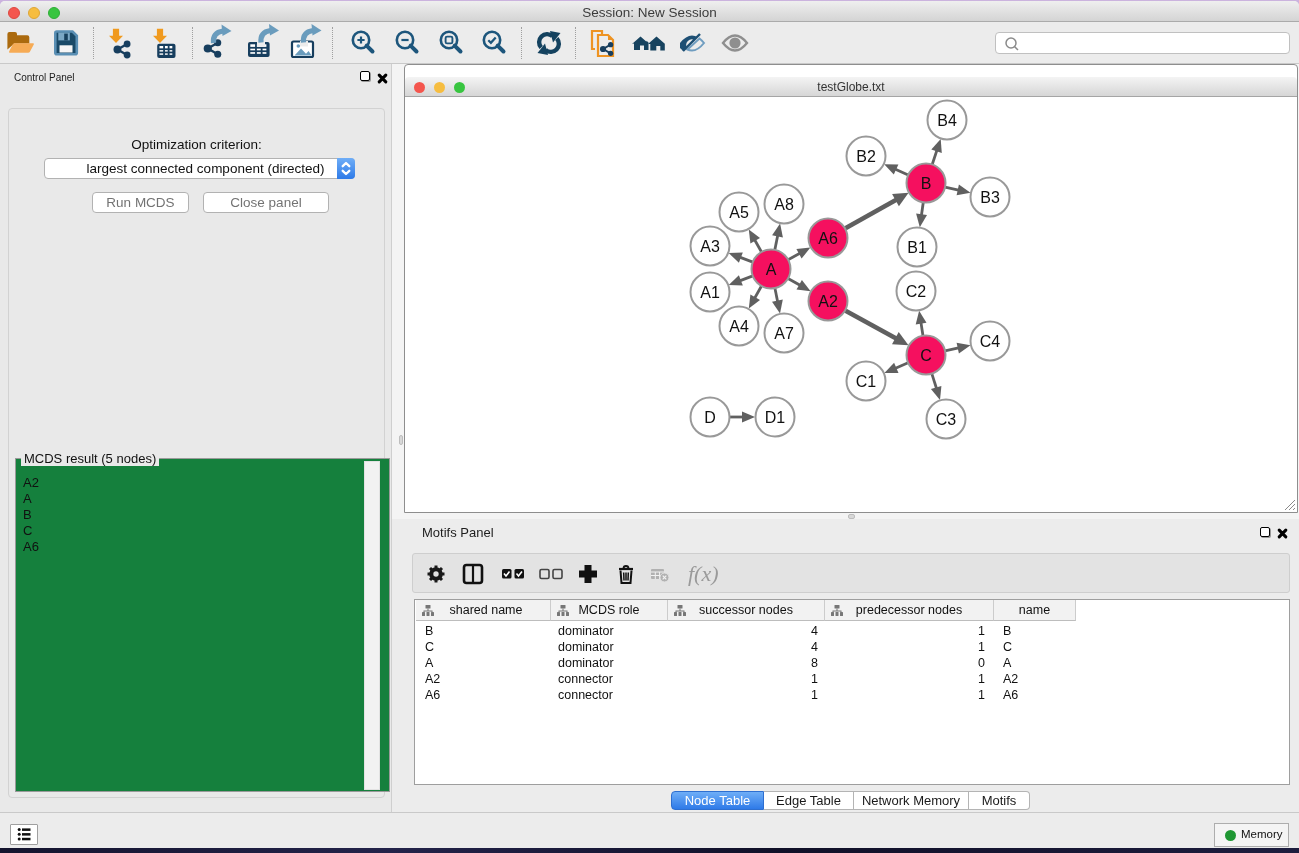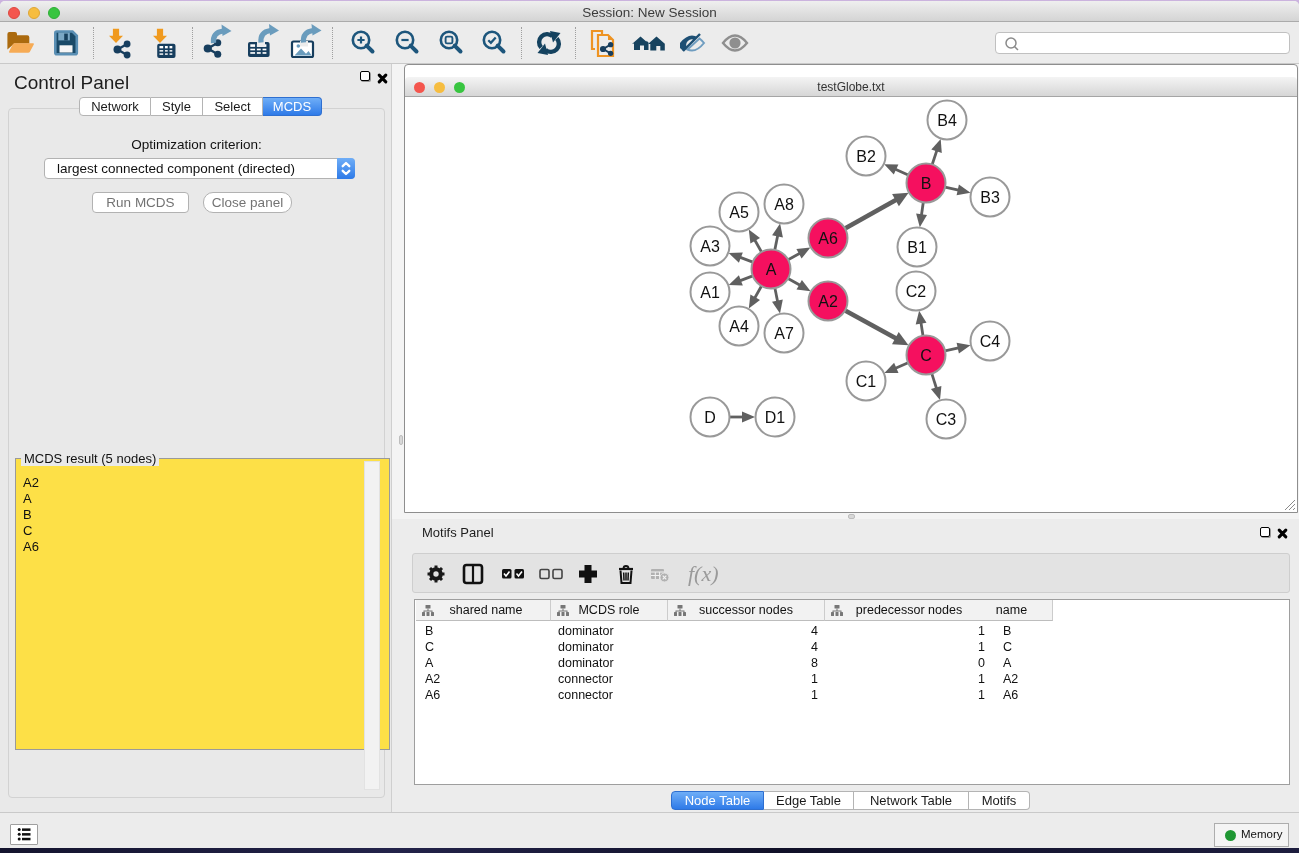--- a/index.html
+++ b/index.html
@@ -11,34 +11,34 @@
   
   #titlebar { left:0; top:1px; width:1299px; height:21px; background:linear-gradient(#efefef,#d4d4d4); border-bottom:1px solid #ababab; border-radius:5px 5px 0 0; }
   .tl { width:12px; height:12px; border-radius:50%; top:6px; }
   #title { width:100%; text-align:center; top:3.5px; font-size:13.5px; color:#3c3c3c; }
   
   #toolbar { left:0; top:22px; width:1299px; height:42px; background:#ececec; border-bottom:1px solid #c9c9c9; }
   .sep { top:5px; height:32px; width:0; border-left:1px dotted #9f9f9f; }
   #search { left:995px; top:10px; width:295px; height:22px; background:#fff; border:1px solid #c0c0c0; border-radius:4px; }
   
   #cpanel { left:0; top:64px; width:392px; height:748px; background:#e9e9e9; border-right:1px solid #cfcfcf; overflow:hidden; }
-  #cpanel-title { left:14px; top:8px; font-size:19px; color:#1d1d1d; }
+  #cpanel-title { left:14px; top:8px; font-size:10px; color:#1d1d1d; }
   .winbtn-sq { width:10px; height:10px; border:1.8px solid #000; border-radius:2px; background:#fff; box-shadow:1px 1px 0 #999; }
   .winbtn-x { font-size:13px; font-weight:bold; color:#000; line-height:1; }
   .tabs { display:flex; z-index:3; }
   .tab { height:19px; border:1px solid #b4b4b4; border-left:none; background:#fff; font-size:13px; color:#1a1a1a; text-align:center; line-height:18px; }
   .tab.first { border-left:1px solid #b4b4b4; border-radius:4px 0 0 4px; }
   .tab.last { border-radius:0 4px 4px 0; }
   .tab.sel { background:linear-gradient(#6faef7,#2e7ae8); color:#fff; border-color:#2e6fd0; }
   #cp-inner { left:8px; top:44px; width:377px; height:690px; background:#e9e9e9; border:1px solid #d2d2d2; border-radius:4px; }
   #optlabel { width:100%; text-align:center; top:28px; font-size:13.5px; color:#111; }
-  #dropdown { left:35px; top:49px; width:311px; height:21px; background:#fff; border:1px solid #b2b2b2; border-radius:4px; font-size:13.5px; color:#111; line-height:19px; padding-left:12px; }
+  #dropdown { left:35px; top:49px; width:311px; height:21px; background:#fff; border:1px solid #b2b2b2; border-radius:4px; font-size:13.5px; color:#111; line-height:19px; padding-left:12px;text-align:center; }
   #dd-btn { right:-1px; top:-1px; width:18px; height:21px; border-radius:0 4px 4px 0; background:linear-gradient(#6faef7,#2e7ae8); color:#fff; text-align:center; }
   .btn { height:21px; background:#fff; border:1px solid #b2b2b2; border-radius:4px; font-size:13.5px; color:#737373; text-align:center; line-height:19px; }
-  #fieldset { left:15px; top:394px; width:375px; height:292px; border:1px solid #9a9a9a; background:#fde047; }
+  #fieldset { left:15px; top:394px; width:375px; height:334px; border:1px solid #9a9a9a; background:#15803d; }
   #fs-legend { left:5px; top:-8px; background:#e9e9e9; padding:0 3px; font-size:13px; color:#111; }
   #fs-list { left:3px; top:16px; font-size:13px; color:#111; line-height:16px; padding-left:4px; }
   #fs-scroll { right:9px; top:2px; width:16px; height:329px; background:#f2f2f2; border:1px solid #e2e2e2; }
   
   #netwin { left:404px; top:64px; width:894px; height:449px; background:#fff; border:1px solid #8e8e8e; border-radius:4px 4px 0 0; }
   #nw-titlebar { left:0; top:12px; width:100%; height:20px; background:linear-gradient(#f4f4f4,#d6d6d6); border-bottom:1px solid #a5a5a5; border-radius:4px 4px 0 0; }
   #nw-title { width:100%; top:3px; text-align:center; font-size:12px; color:#333; }
   
   #tpanel-title { left:422px; top:525px; font-size:13px; color:#1d1d1d; }
   #ttoolbar { left:412px; top:553px; width:878px; height:40px; background:#e3e3e3; border:1px solid #cecece; border-radius:3px; }
@@ -165,38 +165,32 @@
       </svg>
     </div>
 </div>
 
 <div class="abs" id="cpanel">
   <div class="abs" id="cpanel-title">Control Panel</div>
   <div class="abs winbtn-sq" style="left:360px; top:7px;"></div>
   <div class="abs winbtn-x" style="left:377px; top:9px;"><svg width="11" height="11" viewBox="0 0 11 11">
         <path d="M2.2 2.2 L8.8 8.8 M8.8 2.2 L2.2 8.8" stroke="#000" stroke-width="3.1" stroke-linecap="round"></path>
       </svg></div>
-  <div class="abs tabs" style="left:79px; top:33px;">
-    <div class="tab first" style="width:72px">Network</div>
-      <div class="tab" style="width:52px">Style</div>
-      <div class="tab" style="width:60px">Select</div>
-      <div class="tab last sel" style="width:59px">MCDS</div>
-  </div>
   <div class="abs" id="cp-inner">
     <div class="abs" id="optlabel">Optimization criterion:</div>
     <div class="abs" id="dropdown">largest connected component (directed)
       <div class="abs" id="dd-btn"><svg width="18" height="21">
             <g stroke="#fff" stroke-width="2.3" fill="none" stroke-linecap="round" stroke-linejoin="round">
               <path d="M 5.7 8.2 L 9 5 L 12.3 8.2"></path>
               <path d="M 5.7 12.8 L 9 16 L 12.3 12.8"></path>
             </g>
           </svg></div>
     </div>
     <div class="abs btn" style="left:83px; top:83px; width:97px;">Run MCDS</div>
-    <div class="abs btn" style="left:194px; top:83px; width:89px;border-radius:10px;">Close panel</div>
+    <div class="abs btn" style="left:194px; top:83px; width:126px;">Close panel</div>
   </div>
   <div class="abs" id="fieldset">
     <div class="abs" id="fs-legend">MCDS result (5 nodes)</div>
     <div class="abs" id="fs-list">A2<br>A<br>B<br>C<br>A6</div>
     <div class="abs" id="fs-scroll"></div>
   </div>
 </div>
 
 <div class="abs" style="left:392px;top:64px;width:907px;height:455px;background:#f4f4f4;"></div>
 <div class="abs" style="left:398.5px;top:435px;width:4.5px;height:10px;background:#d8d8d8;border:1px solid #bdbdbd;border-radius:2px;"></div>
@@ -382,21 +376,21 @@
       </svg>successor nodes</div>
 <div class="abs th" style="left:410px;width:169px;"><svg width="12" height="11" style="position:absolute;left:6px;top:5px" viewBox="0 0 12 11">
         <g fill="#777">
           <rect x="3.5" y="0" width="5" height="3.5" rx="0.5"></rect>
           <rect x="0" y="7" width="3" height="4" rx="0.5"></rect>
           <rect x="4.5" y="7" width="3" height="4" rx="0.5"></rect>
           <rect x="9" y="7" width="3" height="4" rx="0.5"></rect>
           <path d="M 5.5 3.5 v 2 h -4 v 2 h 1 v -1 h 7 v 1 h 1 v -2 h -4 v -2 z"></path>
         </g>
       </svg>predecessor nodes</div>
-<div class="abs th" style="left:556px;width:82px;">name</div>
+<div class="abs th" style="left:579px;width:82px;">name</div>
 
 <div class="abs td" style="left:10px;top:23px;">B</div>
 <div class="abs td" style="left:143px;top:23px;">dominator</div>
 <div class="abs td" style="left:253px;top:23px;width:150px;text-align:right;">4</div>
 <div class="abs td" style="left:409px;top:23px;width:161px;text-align:right;">1</div>
 <div class="abs td" style="left:588px;top:23px;">B</div>
 <div class="abs td" style="left:10px;top:39px;">C</div>
 <div class="abs td" style="left:143px;top:39px;">dominator</div>
 <div class="abs td" style="left:253px;top:39px;width:150px;text-align:right;">4</div>
 <div class="abs td" style="left:409px;top:39px;width:161px;text-align:right;">1</div>
@@ -413,21 +407,21 @@
 <div class="abs td" style="left:588px;top:71px;">A2</div>
 <div class="abs td" style="left:10px;top:87px;">A6</div>
 <div class="abs td" style="left:143px;top:87px;">connector</div>
 <div class="abs td" style="left:253px;top:87px;width:150px;text-align:right;">1</div>
 <div class="abs td" style="left:409px;top:87px;width:161px;text-align:right;">1</div>
 <div class="abs td" style="left:588px;top:87px;">A6</div>
   </div>
 <div class="abs tabs" id="btabs">
 <div class="tab first sel" style="width:93px">Node Table</div>
     <div class="tab" style="width:90px">Edge Table</div>
-    <div class="tab" style="width:115px">Network Table</div>
+    <div class="tab" style="width:115px">Network Memory</div>
     <div class="tab last" style="width:61px">Motifs</div>
 </div>
 
 <div class="abs" id="statusbar">
   <div class="abs" id="listbtn"><svg width="26" height="19" viewBox="0 0 26 19">
         <g fill="#111">
           <circle cx="8.2" cy="4.6" r="1.5"></circle>
           <circle cx="8.2" cy="9.3" r="1.5"></circle>
           <circle cx="8.2" cy="14" r="1.5"></circle>
           <rect x="11" y="3.4" width="8.5" height="2.5"></rect>

